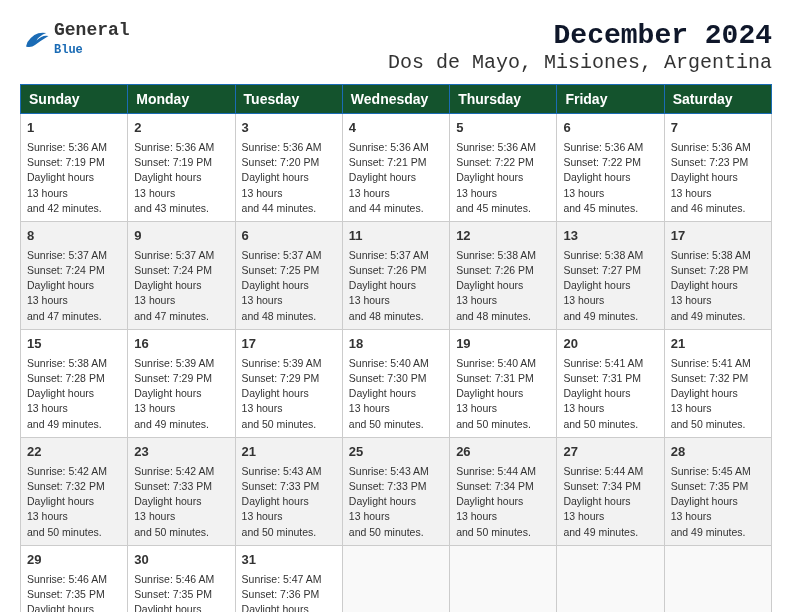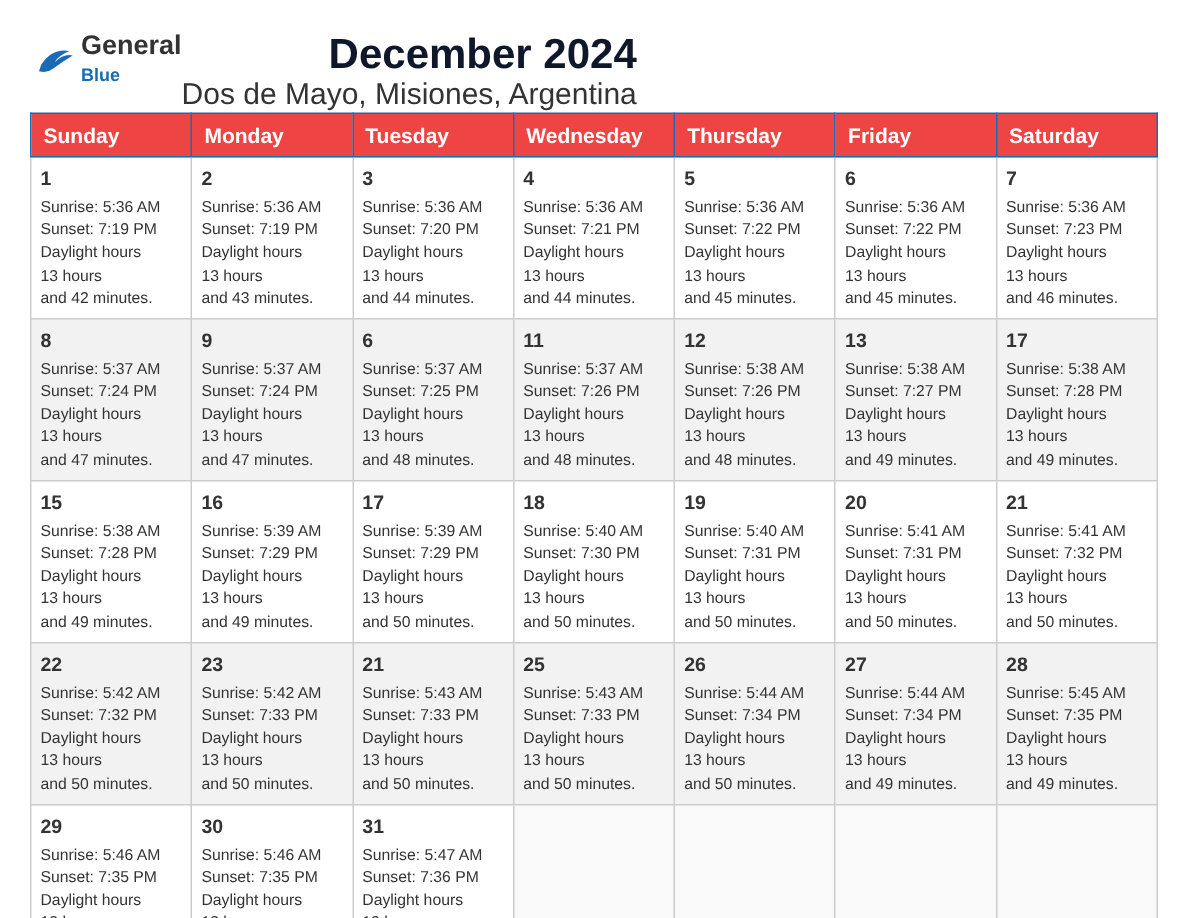--- a/index.html
+++ b/index.html
@@ -5,21 +5,24 @@
     * { margin: 0; padding: 0; box-sizing: border-box; }
     body {
       font-family: Arial, sans-serif;
       background: #fff;
       width: 792px;
       min-height: 612px;
       padding: 20px;
     }
     .header-area {
       display: flex;
+      justify-content: space-between;
       align-items: flex-start;
+      margin-bottom: 10px;
+      font-family: Liberation Mono, monospace;
     }
     .logo {
       display: flex;
       align-items: center;
       gap: 4px;
     }
     .logo-bird {
       width: 30px;
       height: 24px;
     }
@@ -34,21 +37,21 @@
     .subtitle {
       font-size: 20px;
       color: #333;
     }
     .calendar-table {
       width: 100%;
       border-collapse: collapse;
       table-layout: fixed;
     }
     .calendar-table th {
-      background-color: #ef4444;
+      background-color: #14532d;
       color: white;
       text-align: left;
       padding: 6px 8px;
       font-size: 14px;
       font-weight: bold;
       border: 1px solid #1a6bb5;
     }
     .calendar-table td {
       border: 1px solid #ccc;
       vertical-align: top;

